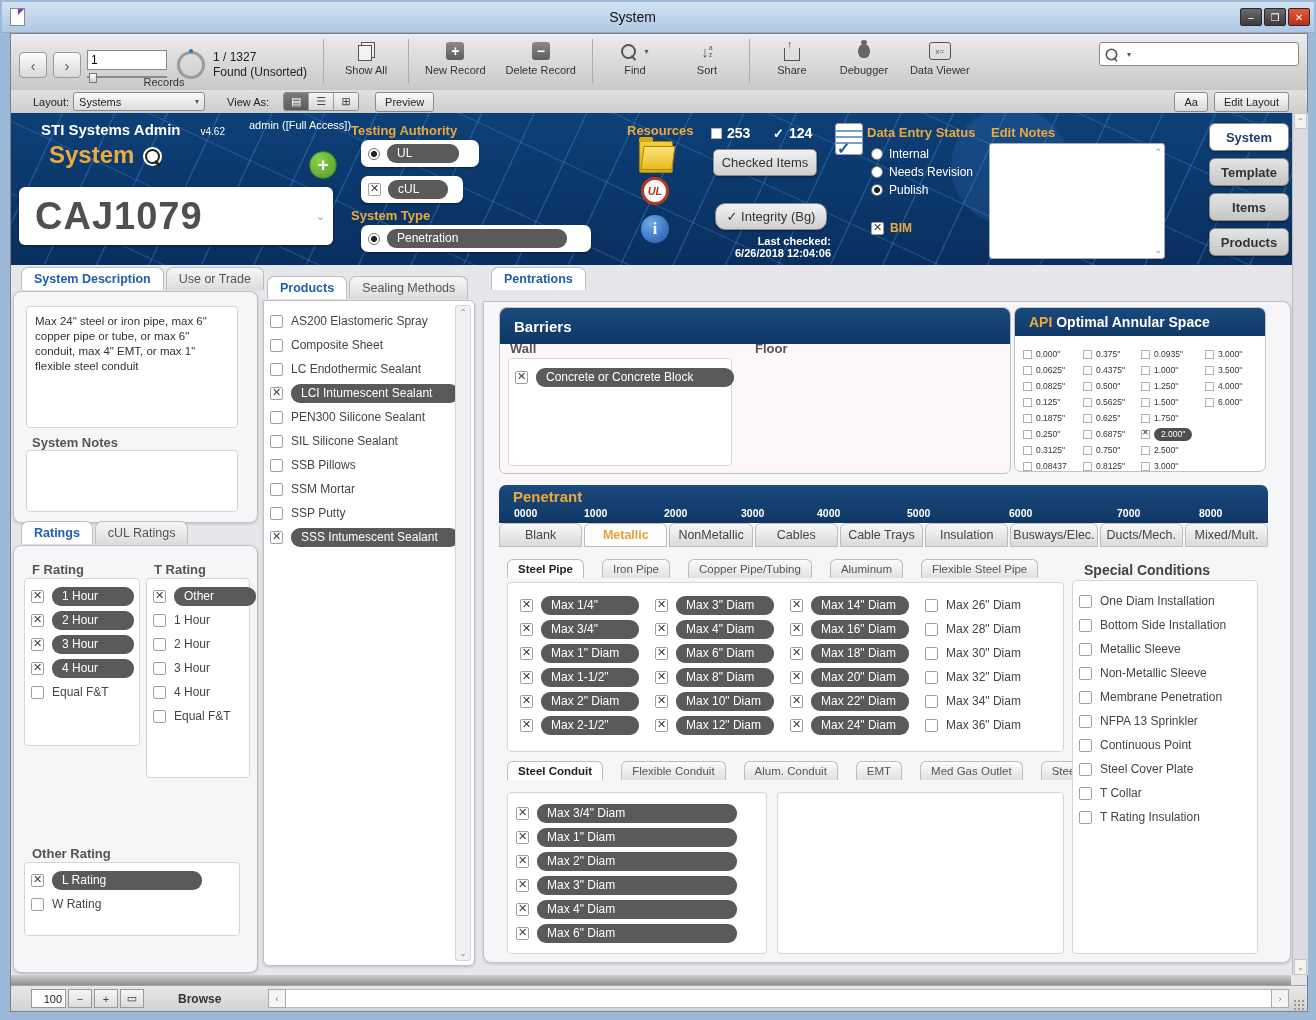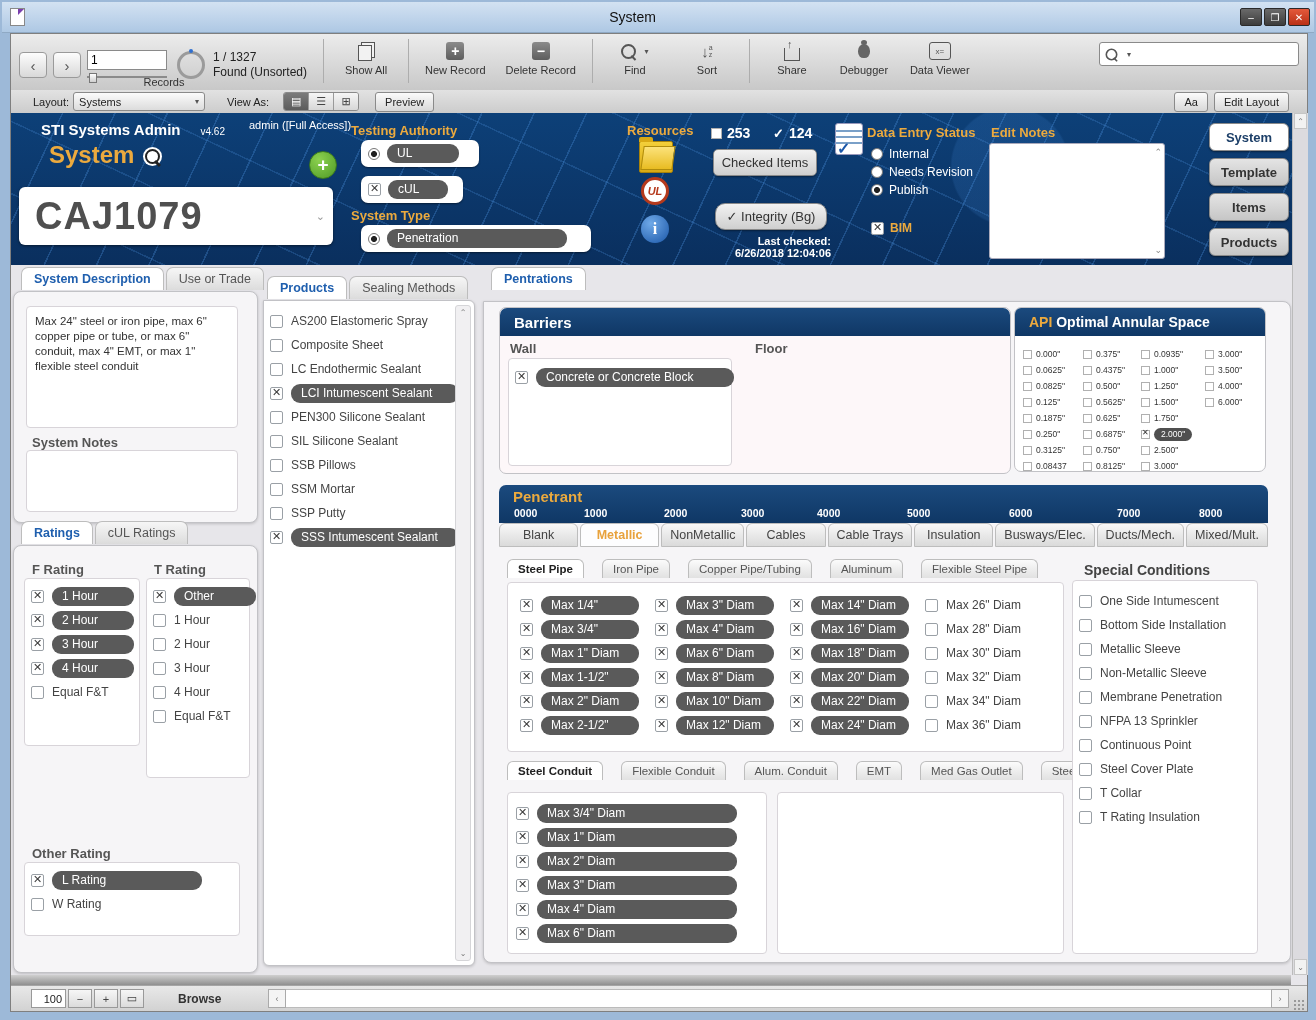--- a/index.html
+++ b/index.html
@@ -127,21 +127,21 @@
   .apicol{position:absolute;top:8px}
   .apirow{display:flex;align-items:center;gap:4px;height:16px}
   .cbs{position:relative;width:9px;height:9px;border:1px solid #b0b0b0;background:#fff;flex:none;box-sizing:border-box}
   .cbs.on::after{content:"✕";position:absolute;left:0px;top:-2.5px;font-size:8px;color:#333}
   .apilbl{font-size:8.5px;color:#333;white-space:nowrap}
   .apipill{background:#4f4f4f;color:#fff;border-radius:7px;padding:0 7px;font-size:8.5px;line-height:13px;white-space:nowrap}
   .penbar{position:absolute;left:15px;top:183px;width:769px;height:38px;background:linear-gradient(#1b4a7e,#0f3765);border-radius:7px 7px 0 0;color:#fff}
   .penbar .t{position:absolute;left:14px;top:3px;font-size:15px;font-weight:bold;color:#ecaa3e}
   .penbar .num{position:absolute;top:22px;font-size:10.5px;font-weight:bold}
   .ptabs{position:absolute;left:15px;top:221px;width:769px;display:flex;gap:2px}
-  .ptab{flex:1;text-align:center;background:linear-gradient(#f8f8f8,#dadada);border:1px solid #bdbdbd;border-radius:6px 6px 0 0;padding:4px 8px;font-size:12.5px;color:#444;white-space:nowrap}
+  .ptab{flex:1;text-align:center;background:linear-gradient(#f8f8f8,#dadada);border:1px solid #bdbdbd;border-radius:6px 6px 0 0;padding:4px 2px;font-size:12.5px;color:#444;white-space:nowrap}
   .ptab.sel{background:#fdfdfe;color:#e8a23c;font-weight:bold}
   .stabs{position:absolute;display:flex;gap:18px}
   .stab{background:linear-gradient(#fbfbfb,#e1e1e1);border:1px solid #bdbdbd;border-bottom:none;border-radius:6px 6px 0 0;padding:3px 10px;font-size:11.5px;color:#555;white-space:nowrap}
   .stab.sel{background:#fff;font-weight:bold;color:#222}
   .steelbox{position:absolute;left:23px;top:280px;width:557px;height:170px}
   .scol{position:absolute;top:10px}
   .pill.sp{min-width:78px}
   .pill.cd{min-width:180px}
   .pill.rt{min-width:62px}
   .pill.wl{min-width:178px}
@@ -492,21 +492,21 @@
         <span class="a" style="bottom:0">⌄</span>
       </div>
     </div>
 
     <div class="tabrow" style="left:480px;top:2px">
       <span class="tab sel">Pentrations</span>
     </div>
     <div class="mainpanel">
 
       <div class="barriers">
-        <div class="navyhead" style="height:28px">Barriers</div>
+        <div class="navyhead" style="height:36px">Barriers</div>
         <div class="shead" style="left:10px;top:33px">Wall</div>
         <div class="wbox" style="position:absolute;left:8px;top:50px;width:224px;height:108px;padding:6px">
           <div class="row">
               <span class="cb on"></span>
               <span class="pill wl">Concrete or Concrete Block</span>
             </div>
         </div>
         <div class="shead" style="left:255px;top:33px">Floor</div>
       </div>
 
@@ -810,21 +810,21 @@
         <div class="row">
             <span class="cb on"></span>
             <span class="pill cd">Max 6" Diam</span>
           </div>
       </div>
       <div class="emptybox wbox"></div>
 
       <div class="specialbox wbox" style="padding:8px 6px">
         <div class="row">
             <span class="cb"></span>
-            <span class="plain">One Side Intumescent</span>
+            <span class="plain">One Diam Installation</span>
           </div>
         <div class="row">
             <span class="cb"></span>
             <span class="plain">Bottom Side Installation</span>
           </div>
         <div class="row">
             <span class="cb"></span>
             <span class="plain">Metallic Sleeve</span>
           </div>
         <div class="row">

